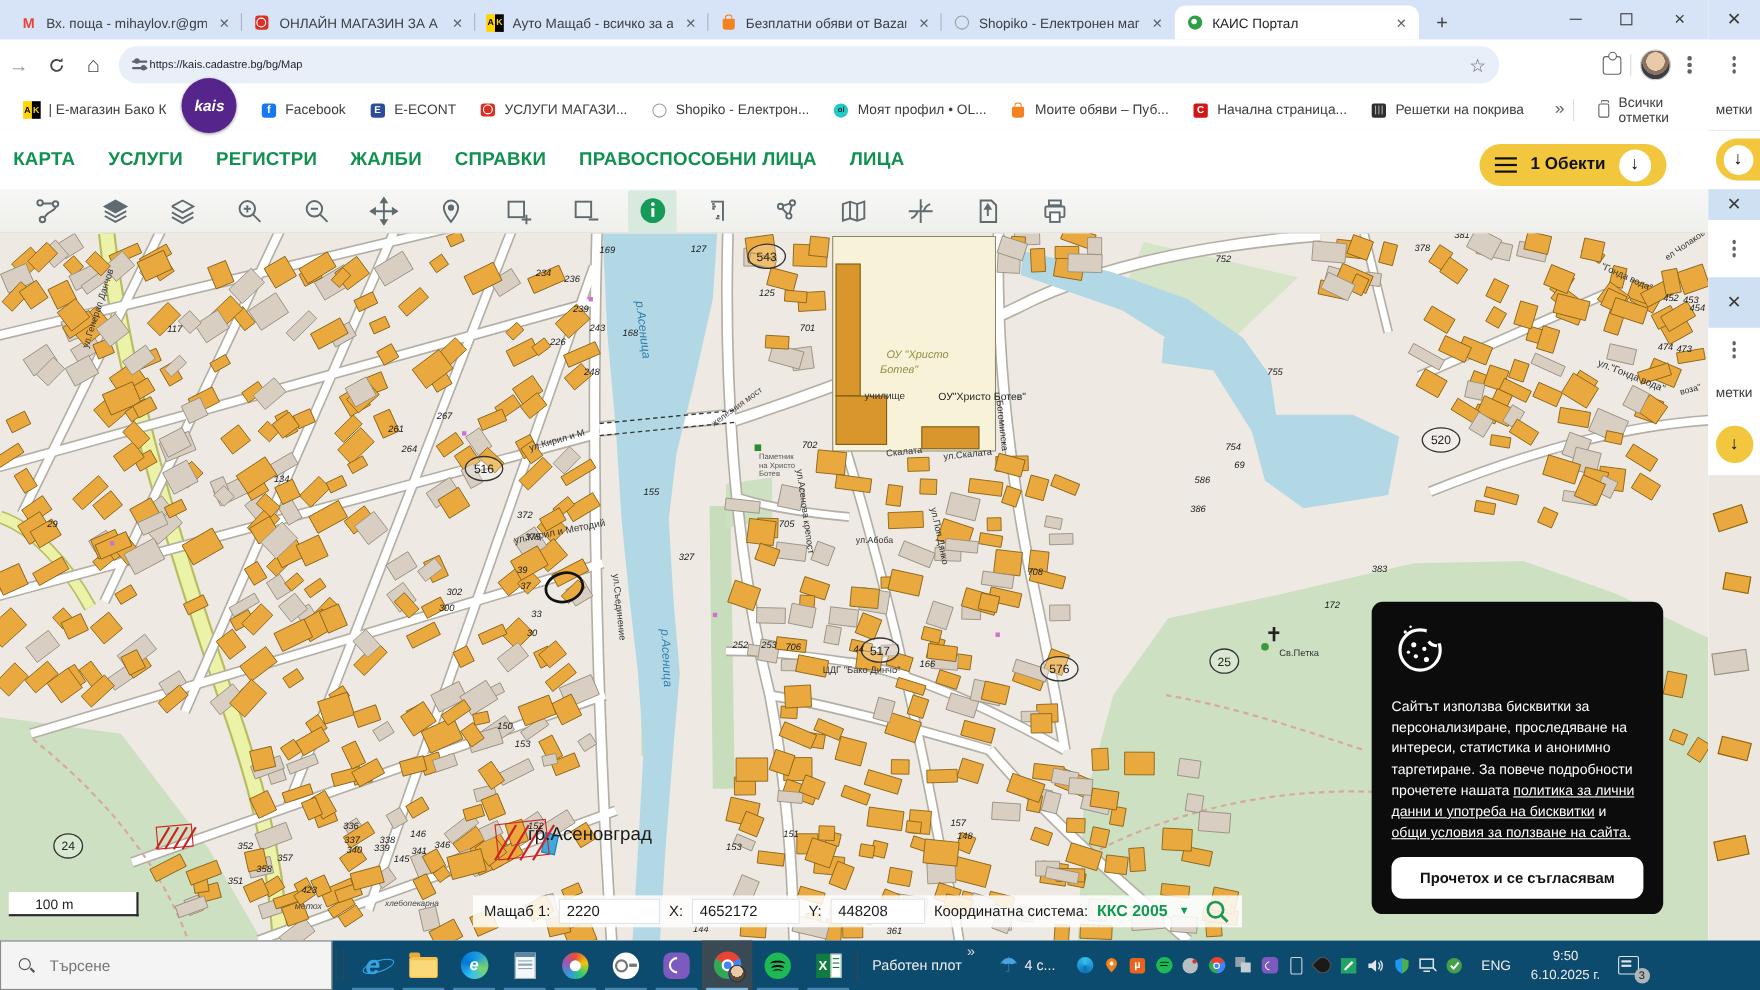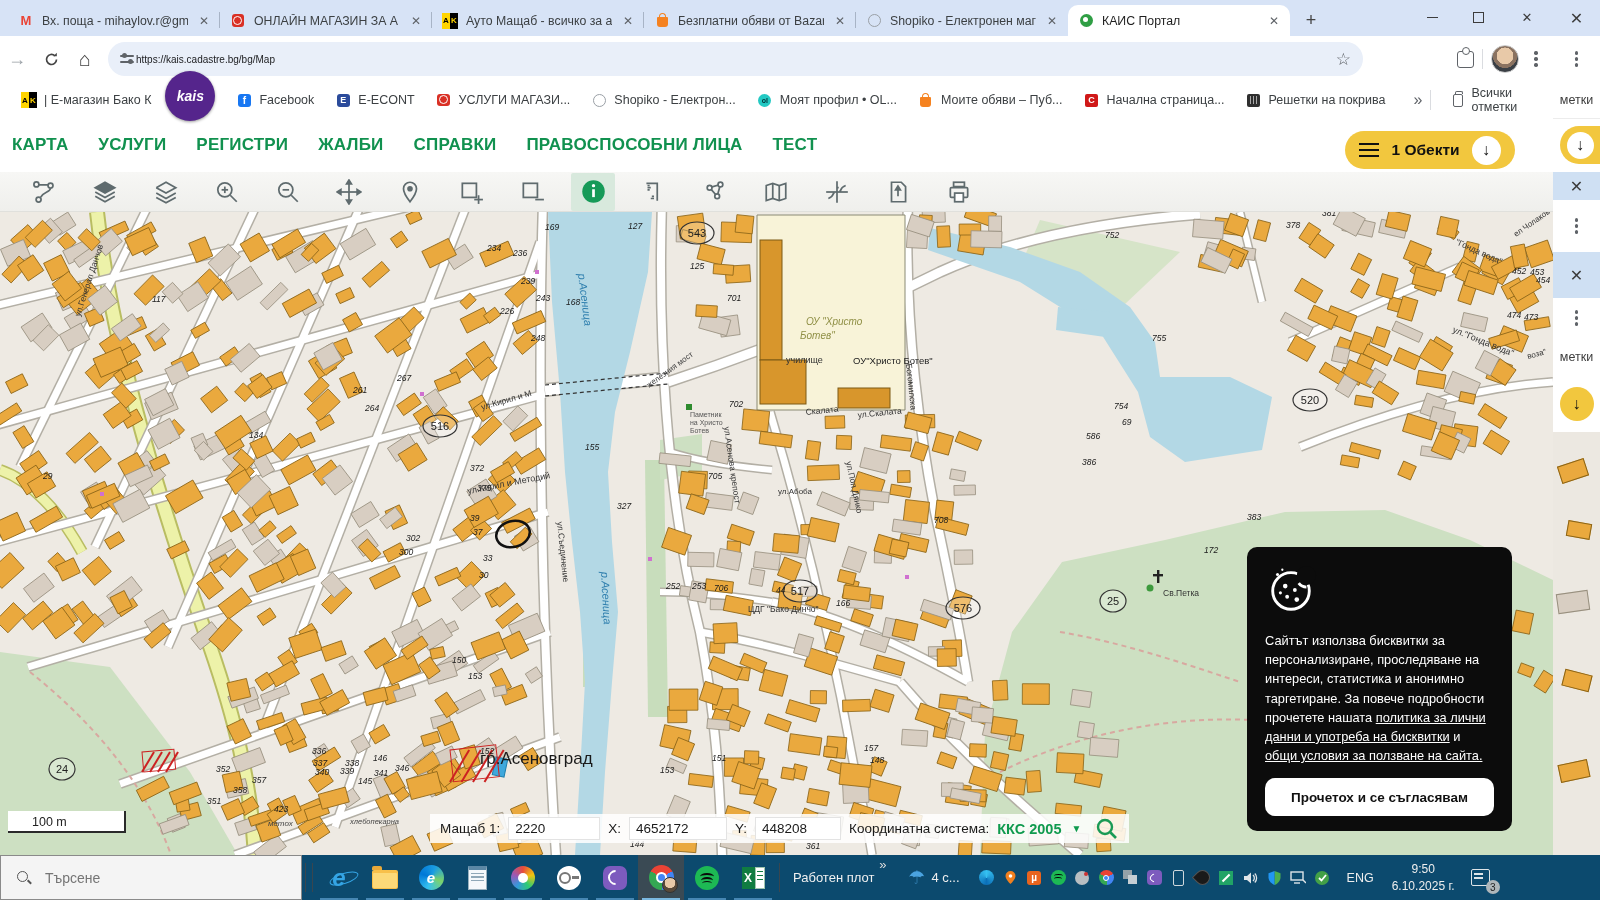--- a/index.html
+++ b/index.html
@@ -311,21 +311,21 @@
     <div style="width:70px"></div>
   </div>
 
   <div id="sitenav" class="abs">
       <span class="navitem">КАРТА</span>
       <span class="navitem">УСЛУГИ</span>
       <span class="navitem">РЕГИСТРИ</span>
       <span class="navitem">ЖАЛБИ</span>
       <span class="navitem">СПРАВКИ</span>
       <span class="navitem">ПРАВОСПОСОБНИ ЛИЦА</span>
-      <span class="navitem">ТЕСТ</span>
+      <span class="navitem">ЛИЦА</span>
     </div>
   <div id="objbtn" class="abs">
     <span class="burger"></span>
     <span id="objlabel">1 Обекти</span>
     <span class="dcircle">↓</span>
   </div>
 
   <div id="maptools" class="abs">
       <div class="tool">
         <span style="display:flex">

